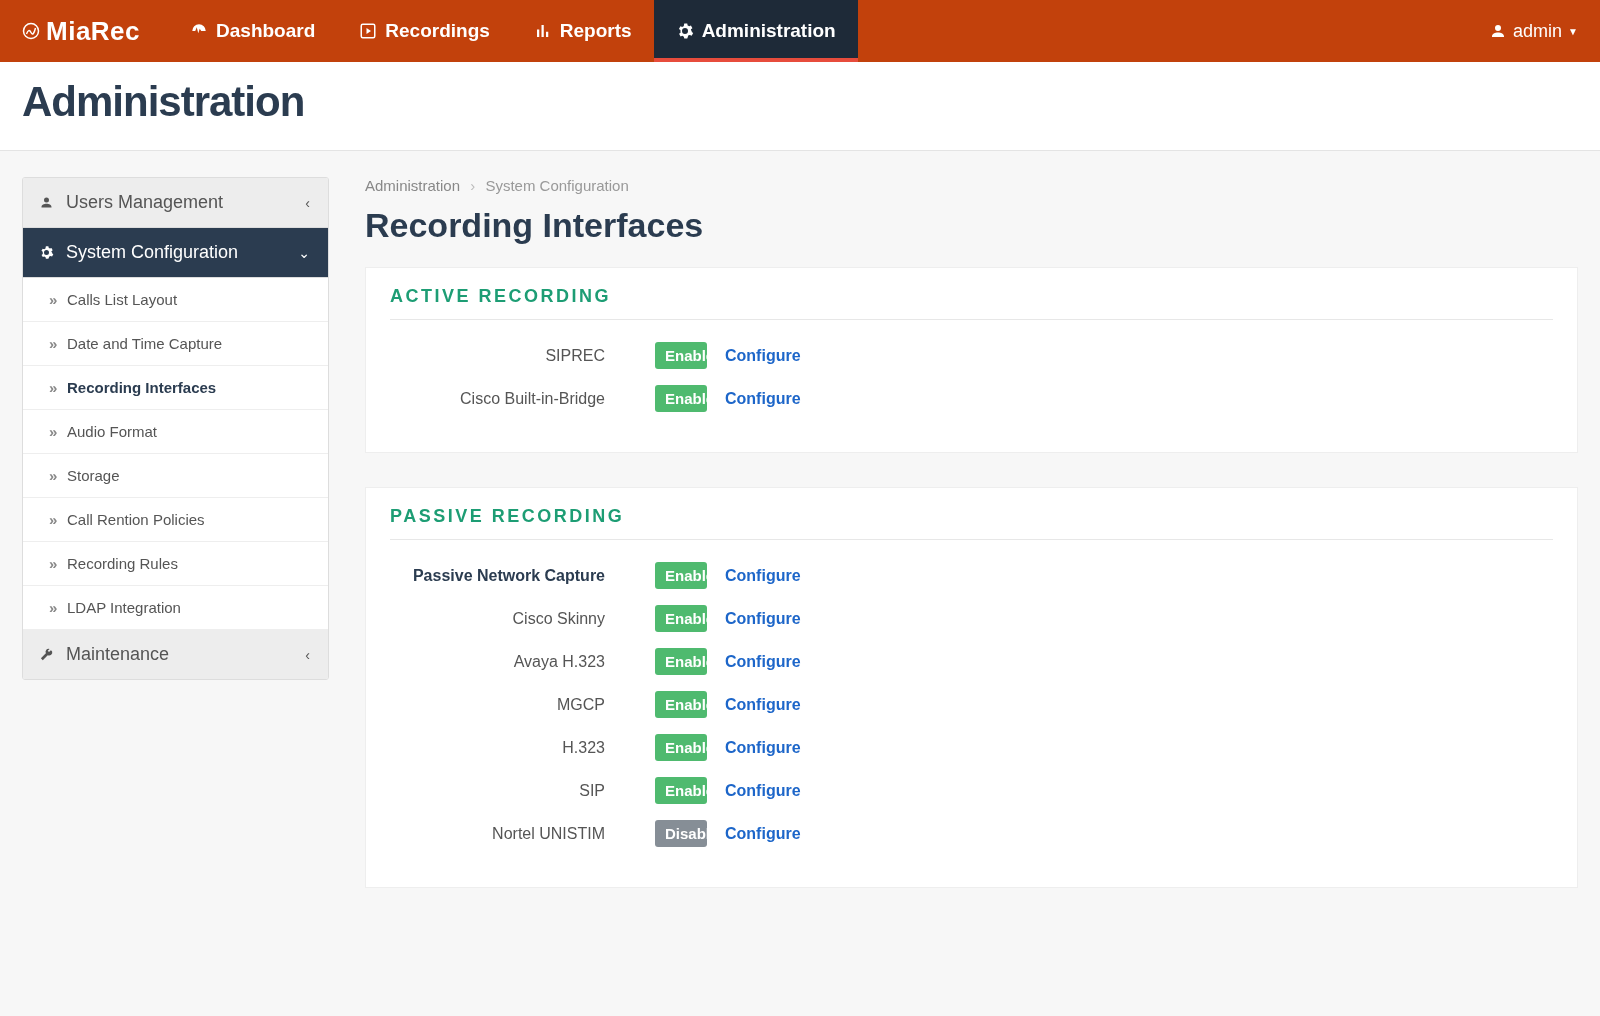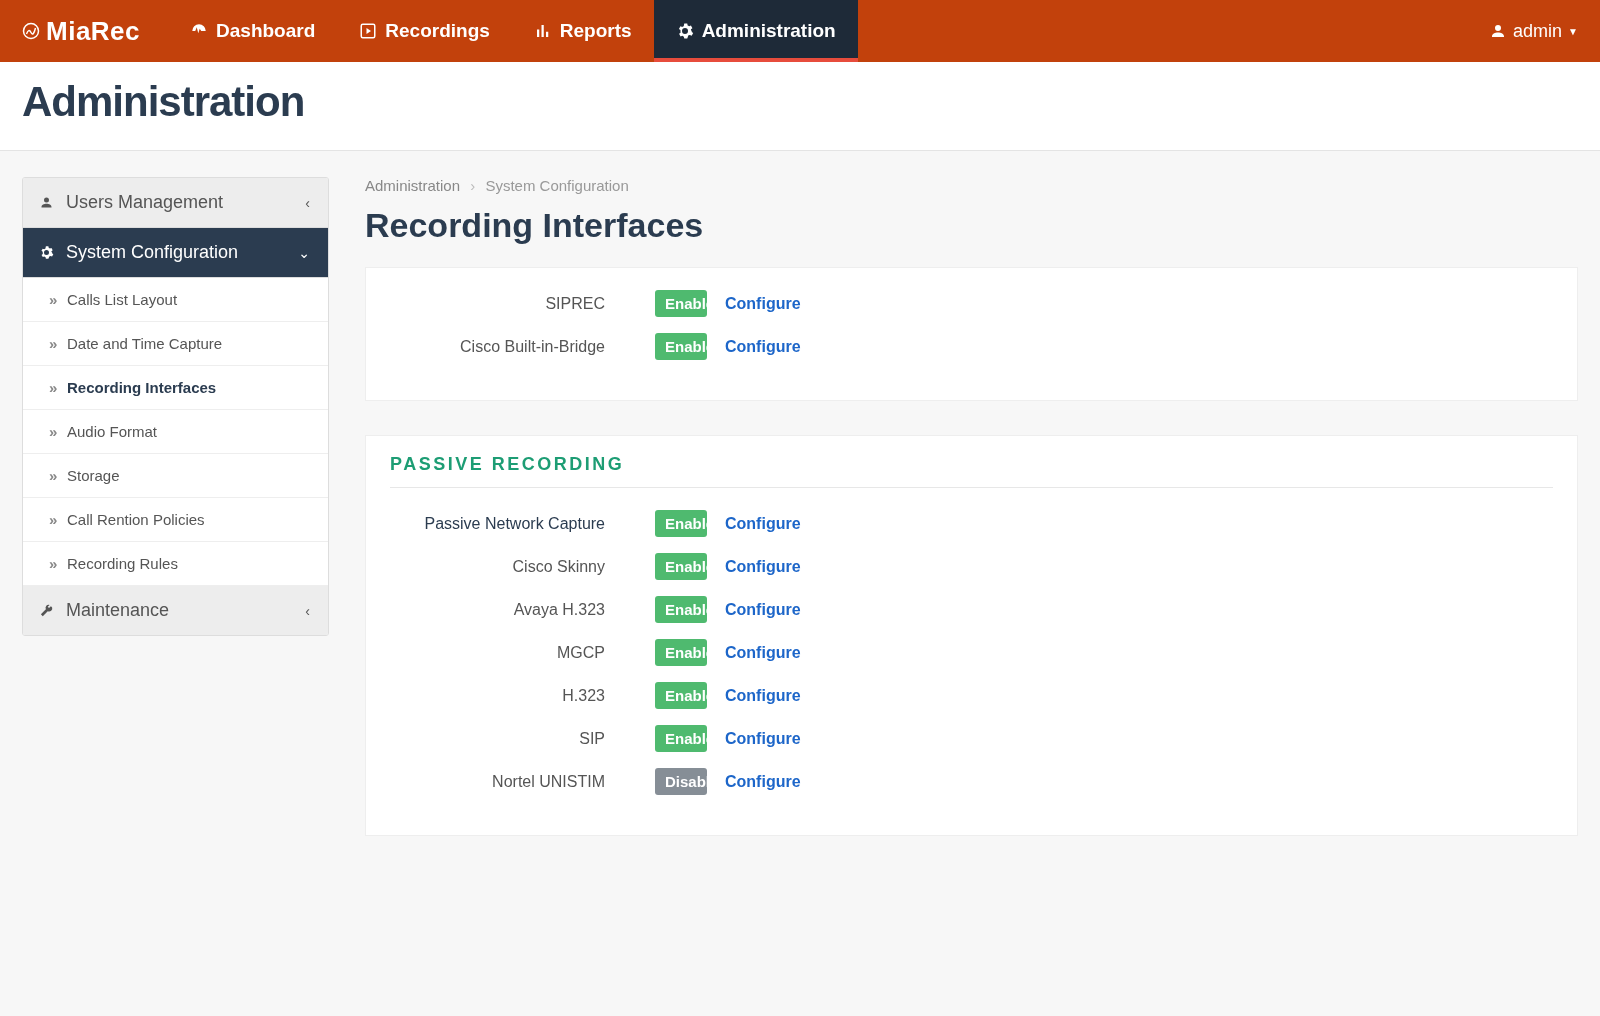--- a/index.html
+++ b/index.html
@@ -129,21 +129,21 @@
     margin-bottom:18px;
   }
   .row {
     display:grid;
     grid-template-columns: 215px 84px auto;
     align-items:center;
     column-gap:18px;
     padding:4px 0 12px;
   }
   .row .label { text-align:right; color:#555; font-size:16px; }
-  .row .label.bold { font-weight:400; color:#2b3c50; }
+  .row .label.bold { font-weight:700; color:#2b3c50; }
   .badge {
     display:inline-block;
     padding:5px 10px;
     border-radius:3px;
     font-size:15px;
     font-weight:600;
     color:#fff;
     text-align:center;
     margin-left:32px;
   }
@@ -226,20 +226,21 @@
     </div>
 
     <ul class="subitems" id="subitems">
         <li>Calls List Layout</li>
         <li>Date and Time Capture</li>
         <li class="sel">Recording Interfaces</li>
         <li>Audio Format</li>
         <li>Storage</li>
         <li>Call Rention Policies</li>
         <li>Recording Rules</li>
+        <li>LDAP Integration</li>
       </ul>
 
     <div class="panel-head last">
       <svg class="ico ico-sm" viewBox="0 0 24 24">
           <path d="M21 7a5 5 0 01-7 6l-8 8-3-3 8-8a5 5 0 016-7l-3 3 2 2 3-3c.7.6 1.3 1.3 2 2z"></path>
         </svg>
       <span>Maintenance</span>
       <span class="panel-caret">‹</span>
     </div>
   </div>
@@ -247,20 +248,21 @@
   <div class="content">
     <div class="breadcrumb">
       <a>Administration</a>
       <span class="sep">›</span>
       <span>System Configuration</span>
     </div>
 
     <h2>Recording Interfaces</h2>
 
     <div class="card">
+      <h3>ACTIVE  RECORDING</h3>
       <div id="active-rows">
           <div class="row">
             <div class="label">SIPREC</div>
             <span class="badge enabled">Enabled</span>
             <a class="cfg">Configure</a>
           </div>
           <div class="row">
             <div class="label">Cisco Built-in-Bridge</div>
             <span class="badge enabled">Enabled</span>
             <a class="cfg">Configure</a>

